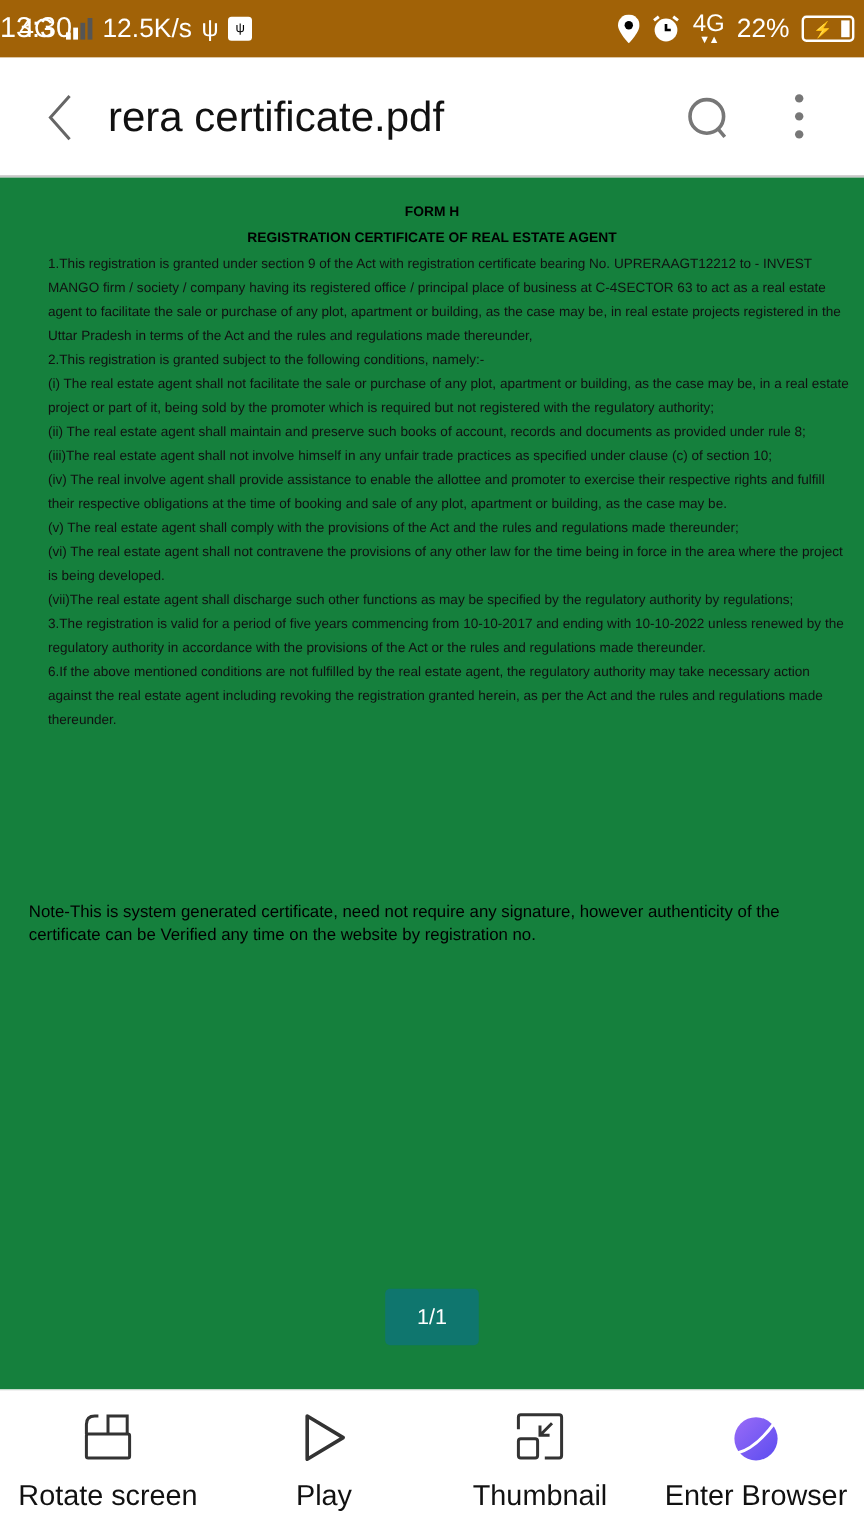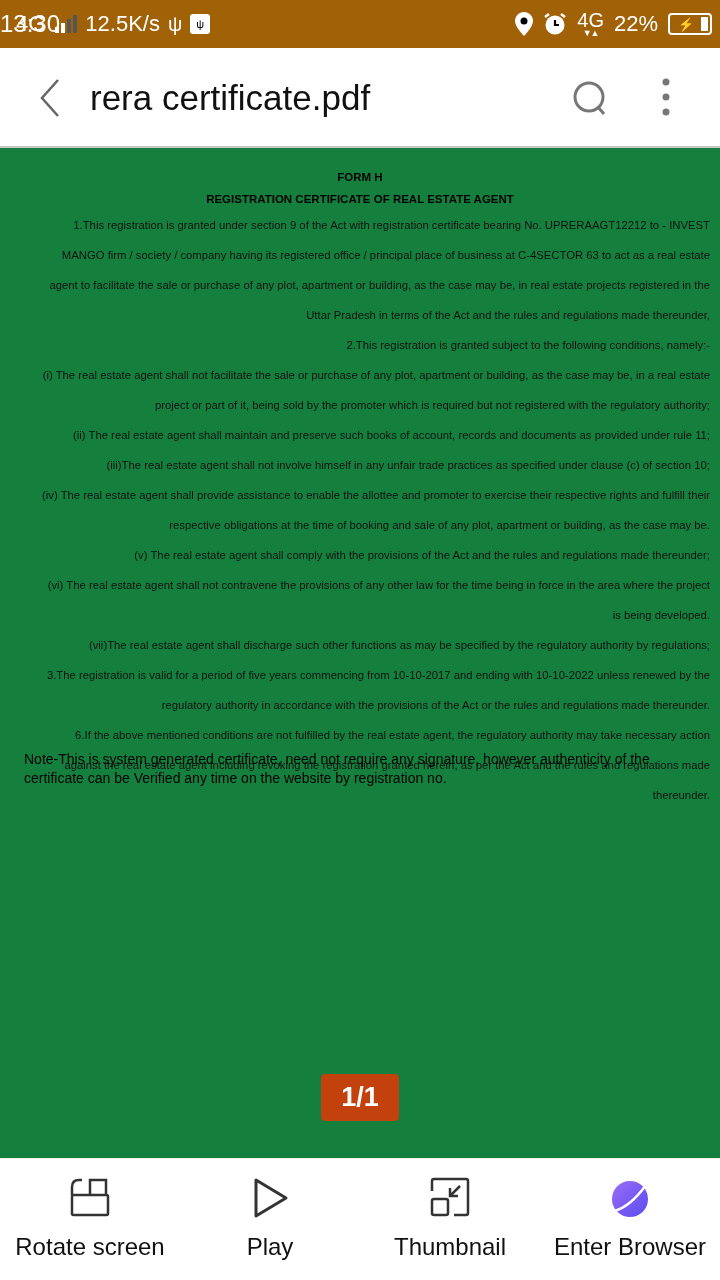--- a/index.html
+++ b/index.html
@@ -24,25 +24,25 @@
   .appbar { position:absolute; left:0; top:48px; width:720px; height:98px; background:#fff; border-bottom:2px solid #c8c8c8;text-decoration:underline; }
   .back { position:absolute; left:34px; top:26px; width:40px; height:48px; cursor:pointer; }
   .title { position:absolute; left:90px; top:26px; font-size:35px; color:#111; line-height:48px; }
   .search { position:absolute; left:568px; top:28px; width:44px; height:44px; cursor:pointer; }
   .more { position:absolute; left:650px; top:28px; width:32px; height:44px; cursor:pointer; }
 
   
   .doc { position:absolute; left:0; top:148px; width:720px; height:1010px; background:#15803d; }
   .doc-head { text-align:center; font-weight:bold; font-size:11.5px; color:#000; line-height:22px; }
   .doc-head:first-child { margin-top:18px; }
-  .doc-body { margin:0 15px 0 40px; width:670px; font-size:11.3px; line-height:30px; color:#111;text-align:right; }
+  .doc-body { margin:0 15px 0 40px; width:670px; font-size:11.3px; line-height:20px; color:#111; }
   .doc-body p { margin:0; }
   .note { position:absolute; left:24px; top:602px; width:680px; font-size:14px; line-height:19px; color:#000; }
 
-  .pageind { position:absolute; left:321px; top:1074px; width:78px; height:47px; background:#c2410c; border-radius:4px; color:#fff; font-size:27px; display:flex; align-items:center; justify-content:center;font-weight:bold; }
+  .pageind { position:absolute; left:321px; top:1074px; width:78px; height:47px; background:#0f766e; border-radius:4px; color:#fff; font-size:18px; display:flex; align-items:center; justify-content:center; }
 
   
   .toolbar { position:absolute; left:0; top:1158px; width:720px; height:122px; background:#fff; border-top:1px solid #eee; }
   .tool { position:absolute; top:0; width:180px; height:122px; cursor:pointer; }
   .tool svg { position:absolute; left:50%; transform:translateX(-50%); top:18px; }
   .tool .lbl { position:absolute; left:0; width:180px; top:74px; text-align:center; font-size:24px; color:#111; }
 </style>
 </head>
 <body>
 
@@ -102,23 +102,23 @@
     </svg>
 </div>
 
 <div class="doc">
   <div class="doc-head">FORM H</div>
   <div class="doc-head">REGISTRATION CERTIFICATE OF REAL ESTATE AGENT</div>
   <div class="doc-body">
     <p>1.This registration is granted under section 9 of the Act with registration certificate bearing No. UPRERAAGT12212 to - INVEST MANGO firm / society / company having its registered office / principal place of business at C-4SECTOR 63 to act as a real estate agent to facilitate the sale or purchase of any plot, apartment or building, as the case may be, in real estate projects registered in the Uttar Pradesh in terms of the Act and the rules and regulations made thereunder,</p>
     <p>2.This registration is granted subject to the following conditions, namely:-</p>
     <p>(i) The real estate agent shall not facilitate the sale or purchase of any plot, apartment or building, as the case may be, in a real estate project or part of it, being sold by the promoter which is required but not registered with the regulatory authority;</p>
-    <p>(ii) The real estate agent shall maintain and preserve such books of account, records and documents as provided under rule 11;</p>
+    <p>(ii) The real estate agent shall maintain and preserve such books of account, records and documents as provided under rule 8;</p>
     <p>(iii)The real estate agent shall not involve himself in any unfair trade practices as specified under clause (c) of section 10;</p>
-    <p>(iv) The real estate agent shall provide assistance to enable the allottee and promoter to exercise their respective rights and fulfill their respective obligations at the time of booking and sale of any plot, apartment or building, as the case may be.</p>
+    <p>(iv) The real involve agent shall provide assistance to enable the allottee and promoter to exercise their respective rights and fulfill their respective obligations at the time of booking and sale of any plot, apartment or building, as the case may be.</p>
     <p>(v) The real estate agent shall comply with the provisions of the Act and the rules and regulations made thereunder;</p>
     <p>(vi) The real estate agent shall not contravene the provisions of any other law for the time being in force in the area where the project is being developed.</p>
     <p>(vii)The real estate agent shall discharge such other functions as may be specified by the regulatory authority by regulations;</p>
     <p>3.The registration is valid for a period of five years commencing from 10-10-2017 and ending with 10-10-2022 unless renewed by the regulatory authority in accordance with the provisions of the Act or the rules and regulations made thereunder.</p>
     <p>6.If the above mentioned conditions are not fulfilled by the real estate agent, the regulatory authority may take necessary action against the real estate agent including revoking the registration granted herein, as per the Act and the rules and regulations made thereunder.</p>
   </div>
   <div class="note">Note-This is system generated certificate, need not require any signature, however authenticity of the certificate can be Verified any time on the website by registration no.</div>
 </div>
 
 <div class="pageind">1/1</div>

